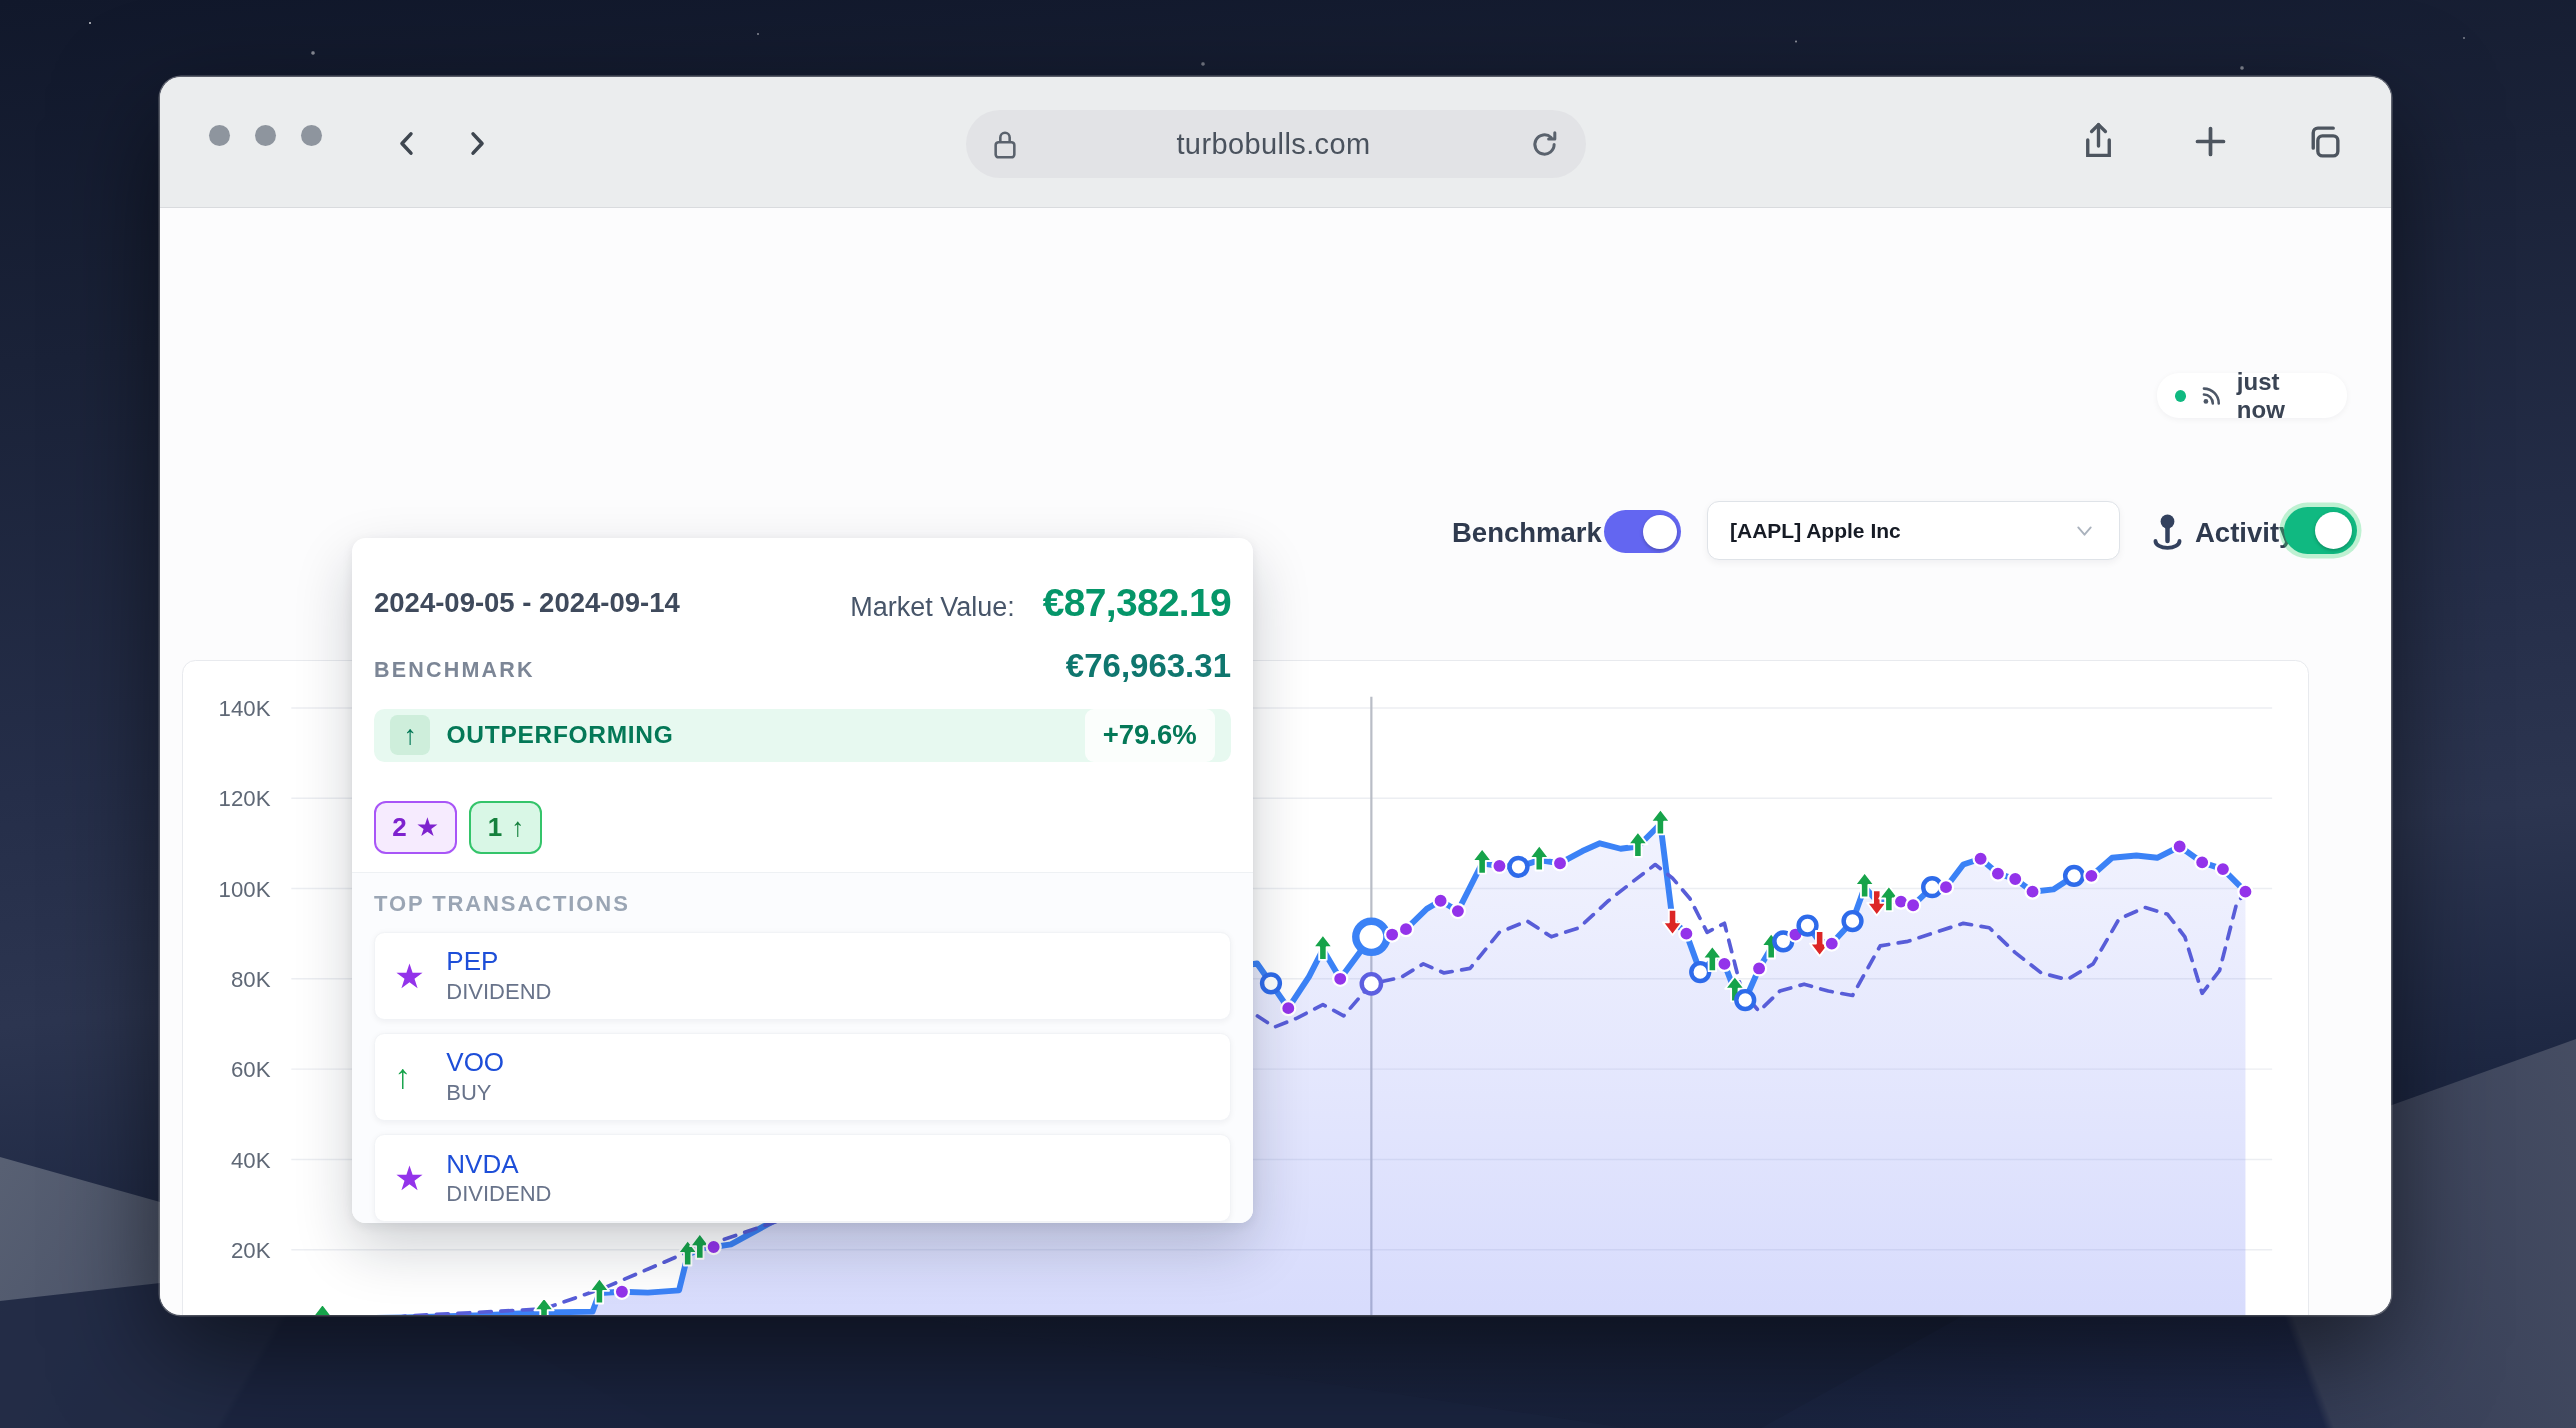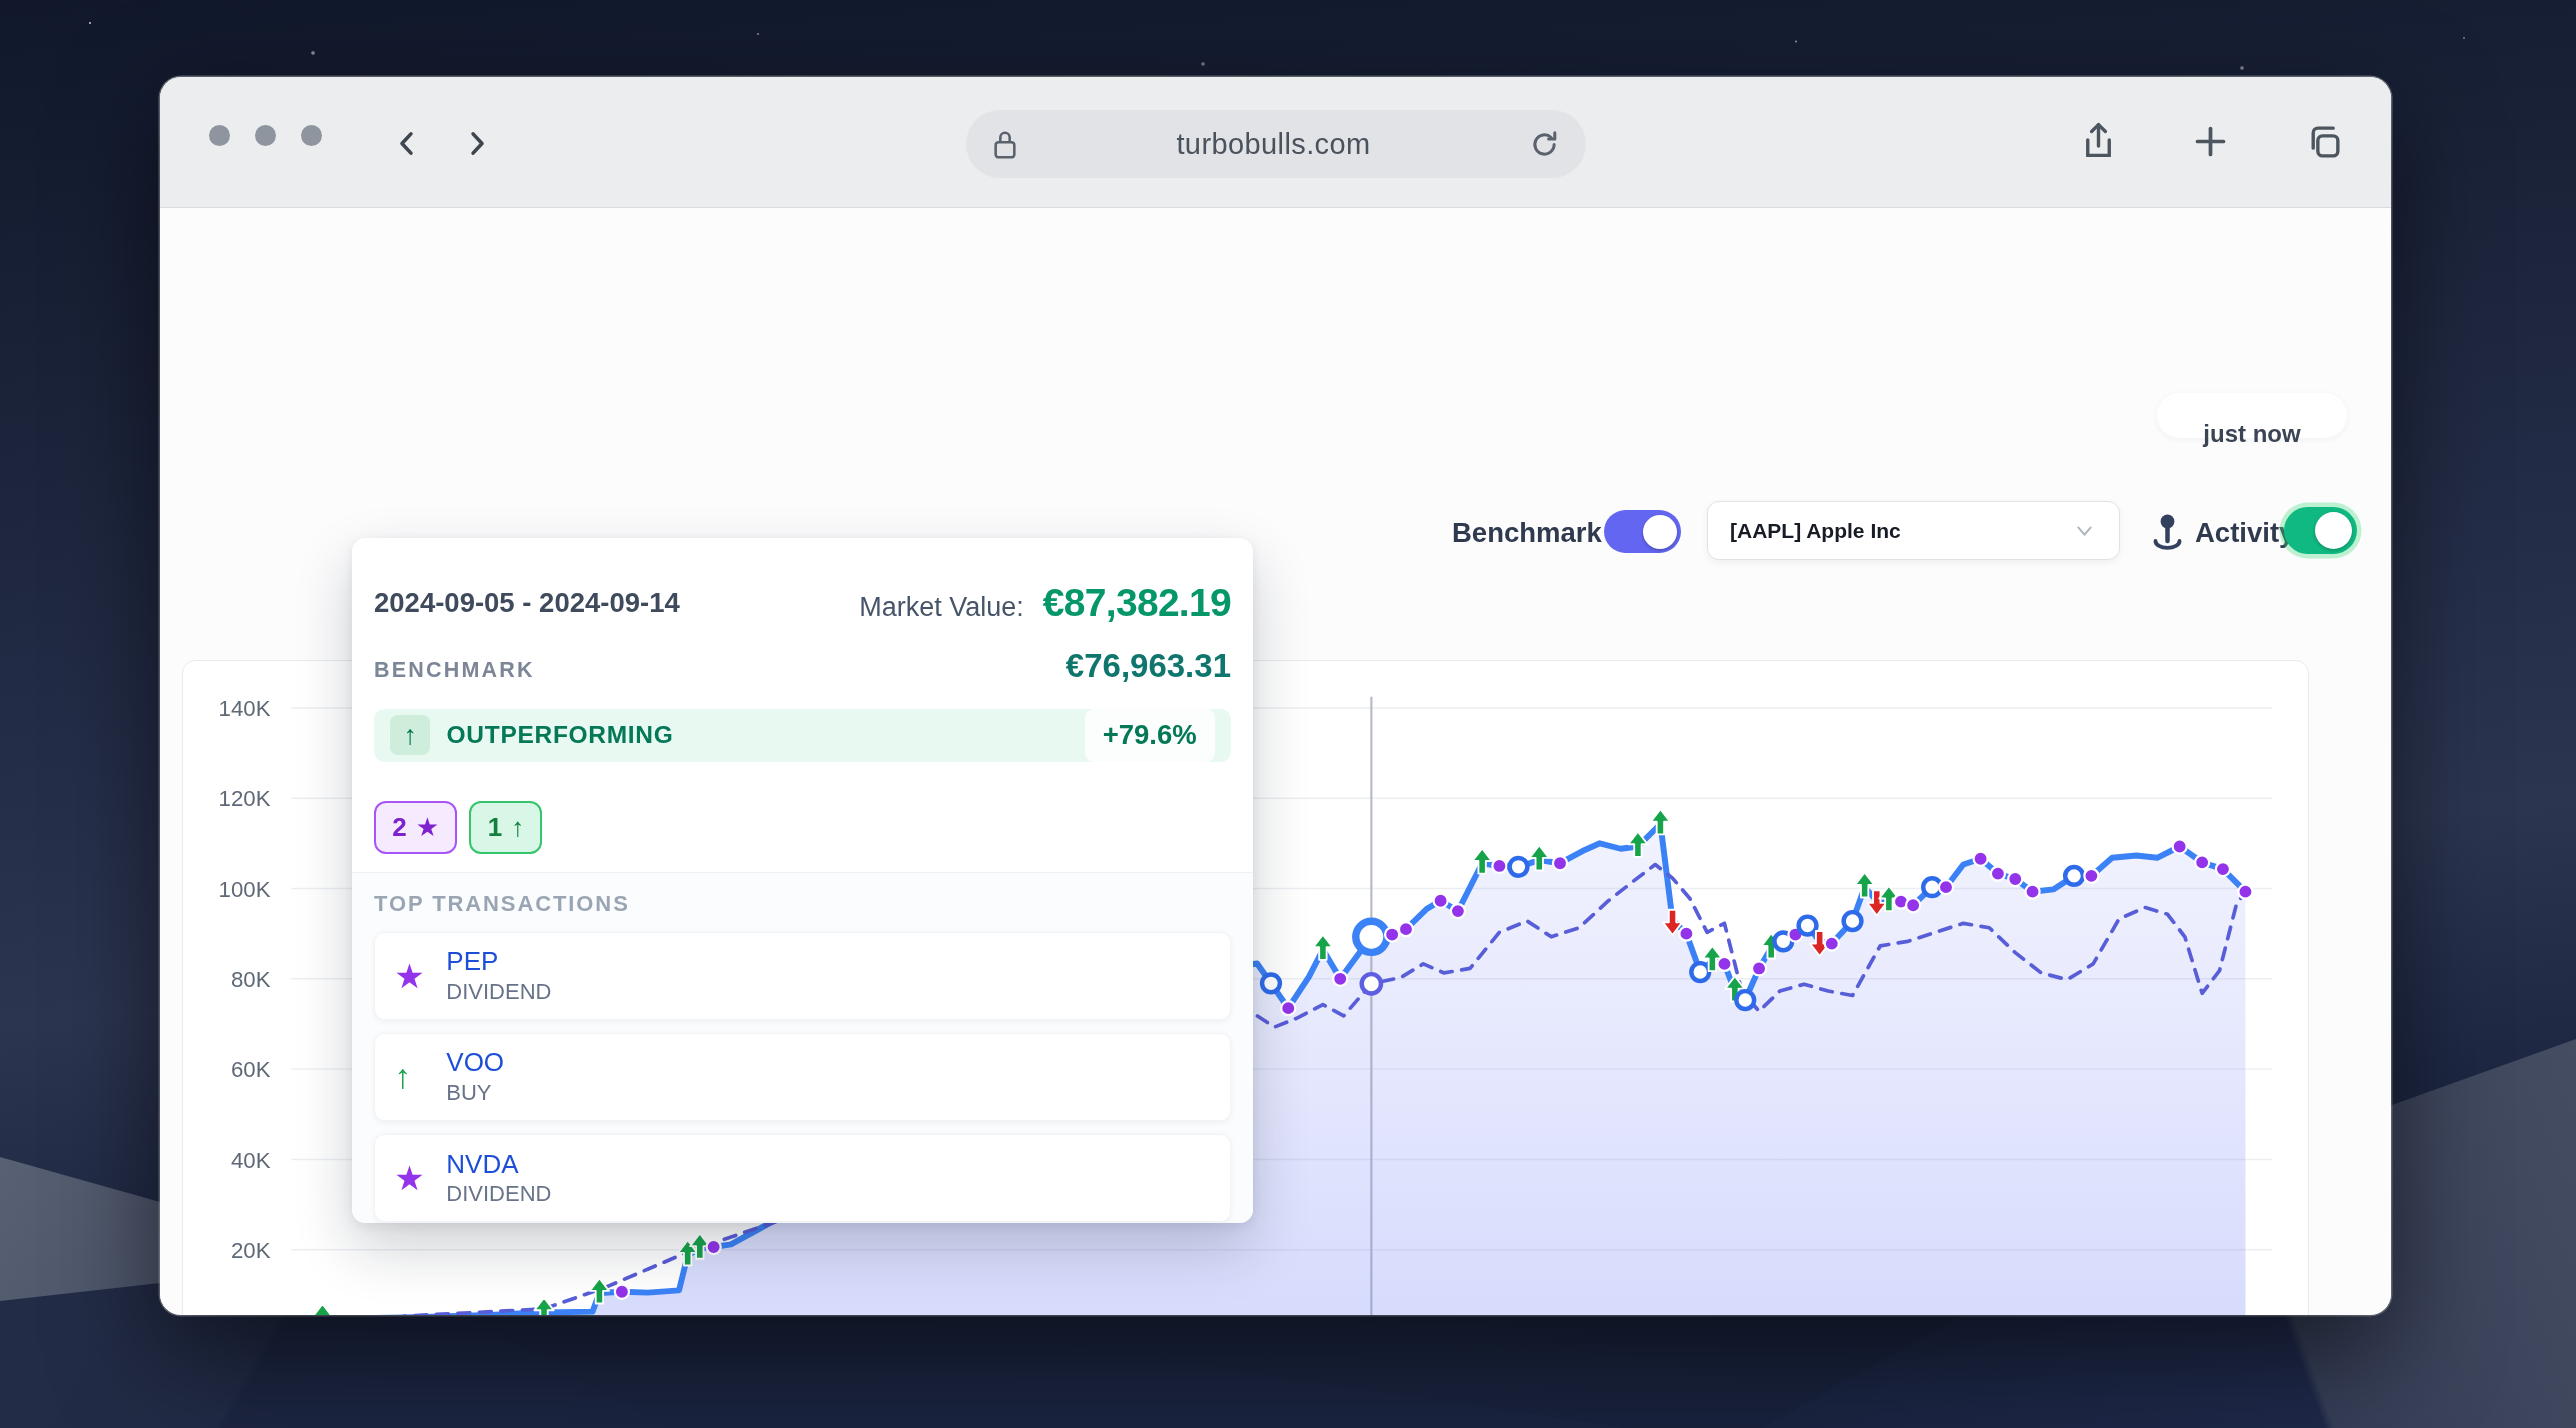--- a/index.html
+++ b/index.html
@@ -34,23 +34,23 @@
   .nav-btn { position:absolute; top:45px; width:42px; height:42px; display:flex; align-items:center; justify-content:center; color:#3e464f; }
   .nav-back { left:226px; } .nav-fwd { left:295px; }
   .urlbar { position:absolute; left:806px; top:33px; width:620px; height:68px; background:#e2e3e6;
     border-radius:34px; display:flex; align-items:center; padding:0 25px; color:#5a626d; }
   .url-text { flex:1; text-align:center; font-size:29px; color:#4a525d; letter-spacing:0.4px; }
   .chrome-right { position:absolute; right:47px; top:43px; display:flex; gap:74px; align-items:center; color:#4d555f; }
 
   
   .page { position:relative; height:1105px; background:#fcfcfd; }
 
-  .live-pill { position:absolute; left:1997px; top:185px; width:190px; height:45px; background:#ffffff;
+  .live-pill { position:absolute; left:1997px; top:165px; width:190px; height:45px; background:#ffffff;
     border-radius:22px; display:flex; align-items:center; gap:13.4px; padding:0 18px;
-    box-shadow:0 1.5px 6px rgba(15,23,42,.05);flex-direction:column; }
+    box-shadow:0 1.5px 6px rgba(15,23,42,.05); }
   .live-dot { width:12px; height:12px; border-radius:50%; background:#10b981; }
   .live-text { font-size:24px; font-weight:600; color:#3a4454; }
 
   .controls { position:absolute; left:0; top:293px; width:2186px; height:67px; }
   .ctl-label { position:absolute; font-size:27.5px; font-weight:600; color:#2f3a4e; }
   .benchmark-label { left:1292px; top:16.3px; }
   .toggle { position:absolute; border-radius:25px; cursor:pointer; }
   .toggle .knob { position:absolute; top:4.5px; background:#fff; border-radius:50%; box-shadow:0 1.5px 3.7px rgba(0,0,0,.25); }
   .benchmark-toggle { left:1444px; top:9px; width:77px; height:43px; background:#6366f1; }
   .benchmark-toggle .knob { right:4.5px; width:34px; height:34px; }
@@ -69,21 +69,21 @@
   .chart-card svg { position:absolute; left:0; top:0; }
 
   
   .tooltip { position:absolute; left:192px; top:330px; width:901px; height:685px; background:#fff;
     border-radius:13.4px; box-shadow:0 25px 59px rgba(15,23,42,.20), 0 3px 10.4px rgba(15,23,42,.08);
     z-index:6; display:flex; flex-direction:column; overflow:hidden; }
   .tt-gradbar { height:12px; background:linear-gradient(90deg,#3b6cf6 0%,#7c3aed 70%,#9b20ee 100%); }
   .tt-header { padding:27px 22px 4.5px 22px; }
   .tt-row1 { display:flex; align-items:center; justify-content:space-between;margin-top:16px; }
   .tt-date { font-size:27.5px; font-weight:600; color:#3f4a5c; }
-  .tt-mv-group { display:flex; align-items:baseline; gap:19px; }
+  .tt-mv-group { display:flex; align-items:baseline; gap:28px; }
   .tt-mv-label { font-size:27px; color:#475569; }
   .tt-mv-value { font-size:39px; font-weight:800; color:#059669; letter-spacing:-0.7px; }
   .tt-row2 { display:flex; align-items:baseline; justify-content:space-between; margin-top:22px; }
   .tt-bench-label { font-size:21.5px; font-weight:700; color:#7c8696; letter-spacing:2.2px; }
   .tt-bench-value { font-size:33px; font-weight:800; color:#0f766e; }
   .tt-banner { margin:19.3px 22px 0 22px; height:70px; background:#e7f9f0; border-radius:10.4px;
     display:flex; align-items:center; justify-content:space-between; padding:0 16.3px; }
   .tt-banner-left { display:flex; align-items:center; gap:16.3px; }
   .tt-arrow-box { width:40px; height:40px; border-radius:7.4px; background:rgba(22,163,74,.12);
     display:flex; align-items:center; justify-content:center; font-size:27px; font-weight:700; color:#047857; }

